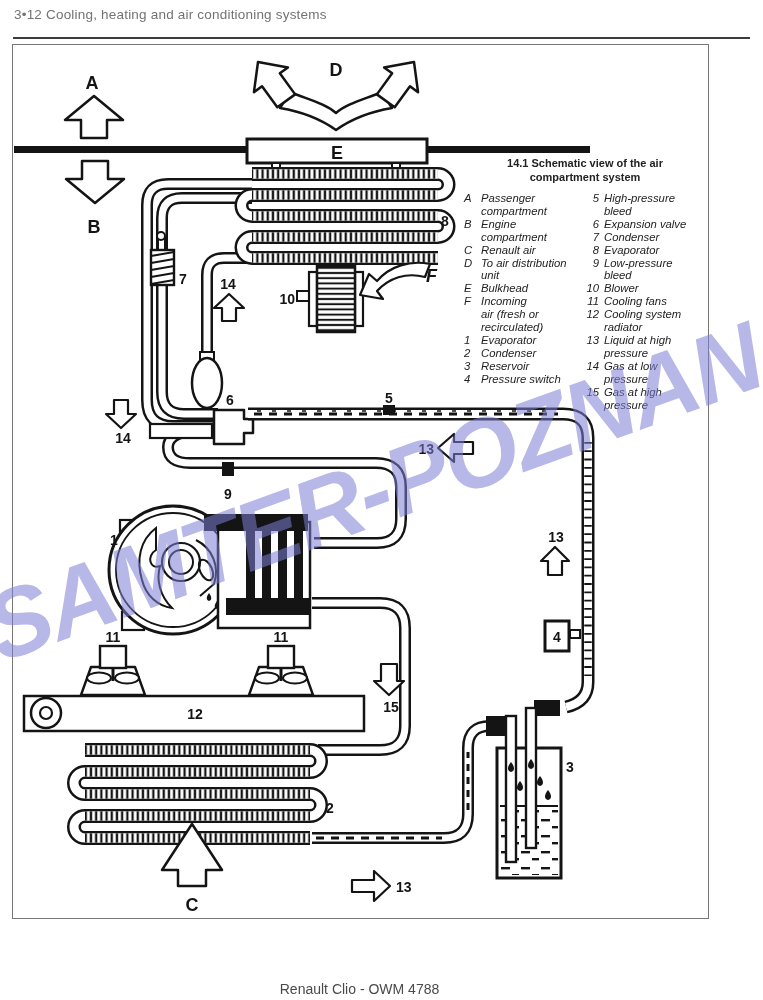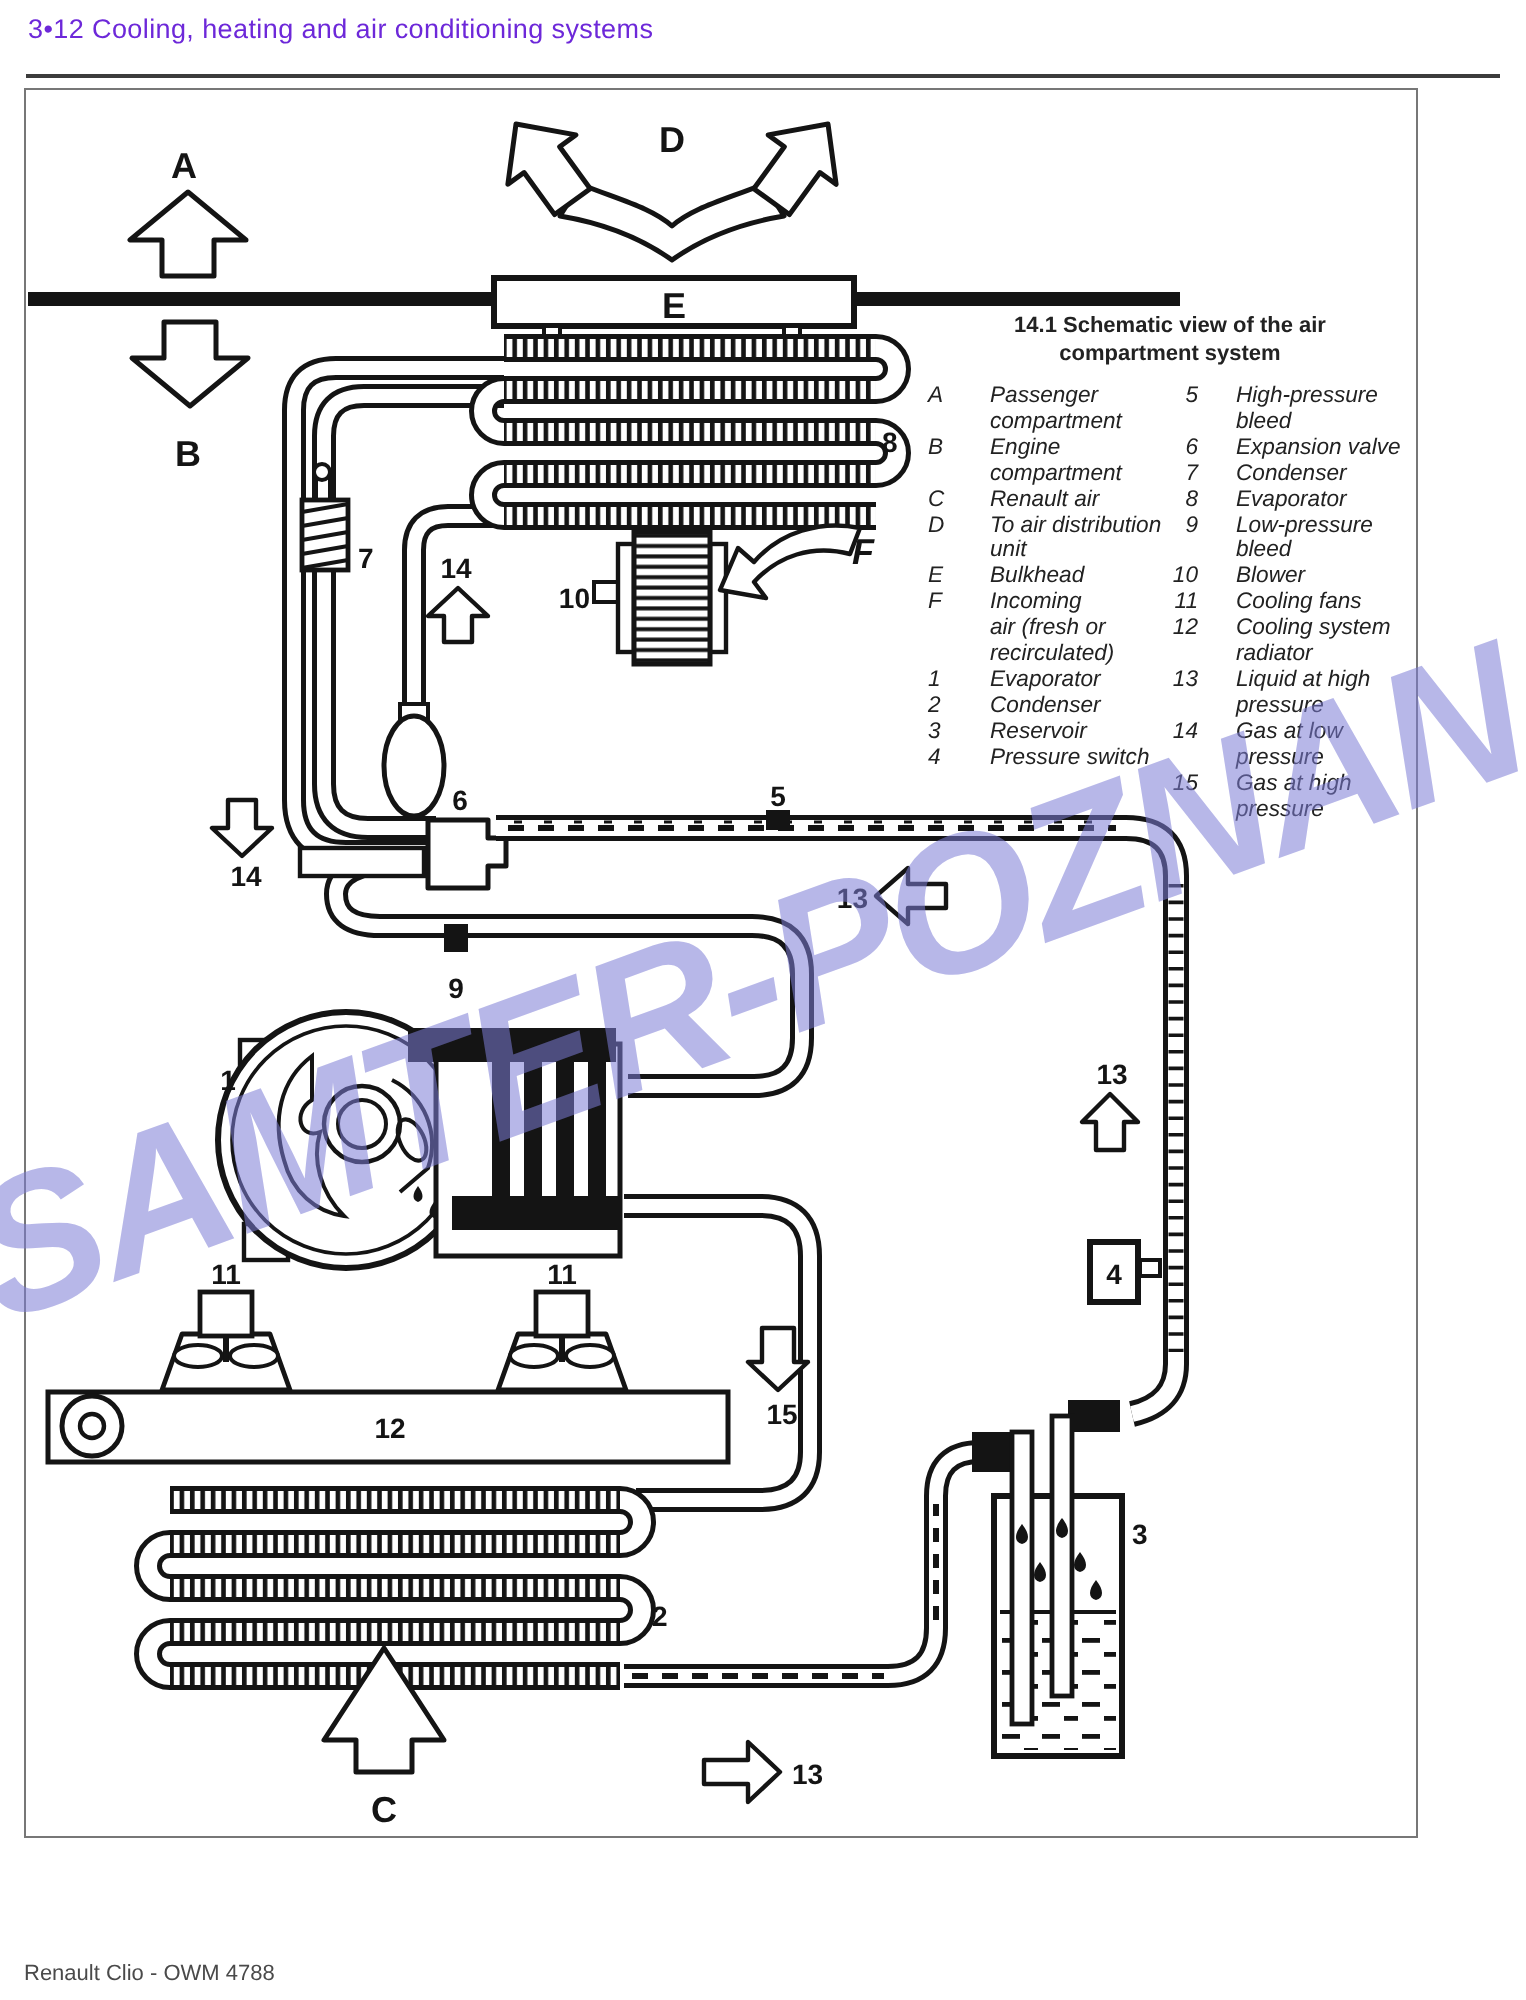--- a/index.html
+++ b/index.html
@@ -1,36 +1,36 @@
 <!DOCTYPE html>
 <html><head>
 <meta charset="utf-8">
 <style>
   html,body{margin:0;padding:0;background:#ffffff;width:763px;height:1000px;overflow:hidden;
     font-family:"Liberation Sans",sans-serif;}
   .page{position:relative;width:763px;height:1000px;background:#fff;}
-  .hdr{position:absolute;left:14px;top:7px;font-size:13.5px;color:#6d28d9;letter-spacing:.2px;z-index:2;}
+  .hdr{position:absolute;left:14px;top:7px;font-size:13.5px;color:#737373;letter-spacing:.2px;z-index:2;}
   .hdr-rule{position:absolute;left:13px;top:37px;width:737px;height:2px;background:#3c3c3c;z-index:2;}
   .frame{position:absolute;left:12px;top:44px;width:695px;height:873px;border:1.5px solid #777;background:#fff;z-index:0;}
   svg.diagram{position:absolute;left:0;top:0;z-index:1;}
   .legend{position:absolute;left:464px;top:156px;width:242px;z-index:2;color:#222;}
   .lg-title{font-weight:bold;font-size:11px;line-height:14px;text-align:center;margin-bottom:8px;}
   .lg-cols{display:flex;gap:2px;}
   .lg-col{display:flex;flex-direction:column;}
   .lg-col-l{width:118px;}
   .lg-col-r{width:122px;}
   .lg-row{display:flex;font-style:italic;font-size:11.3px;line-height:12.9px;}
   .lg-key{flex:0 0 auto;}
   .lg-key-l{width:17px;}
   .lg-key-r{width:15px;text-align:right;margin-right:5px;}
-  .lg-label{white-space:pre-line;margin-left:14px;}
+  .lg-label{white-space:pre-line;}
   .watermark{position:absolute;left:373px;top:492px;transform:translate(-50%,-50%) rotate(-20deg);
     font-size:96px;font-weight:bold;font-style:italic;letter-spacing:-2px;white-space:nowrap;
     color:rgba(124,124,214,0.55);z-index:3;pointer-events:none;}
-  .ftr{position:absolute;left:12px;top:981px;width:695px;font-size:11px;color:#4a4a4a;z-index:2;}
+  .ftr{position:absolute;left:12px;top:981px;width:695px;text-align:center;font-size:14px;color:#4a4a4a;z-index:2;}
   text{font-family:"Liberation Sans",sans-serif;fill:#141414;}
   .lblL{font-size:18px;font-weight:bold;}
   .lblN{font-size:14px;font-weight:bold;}
 </style>
 </head>
 <body>
 
 <div class="page">
 
   <div class="hdr">3•12  Cooling, heating and air conditioning systems</div>

